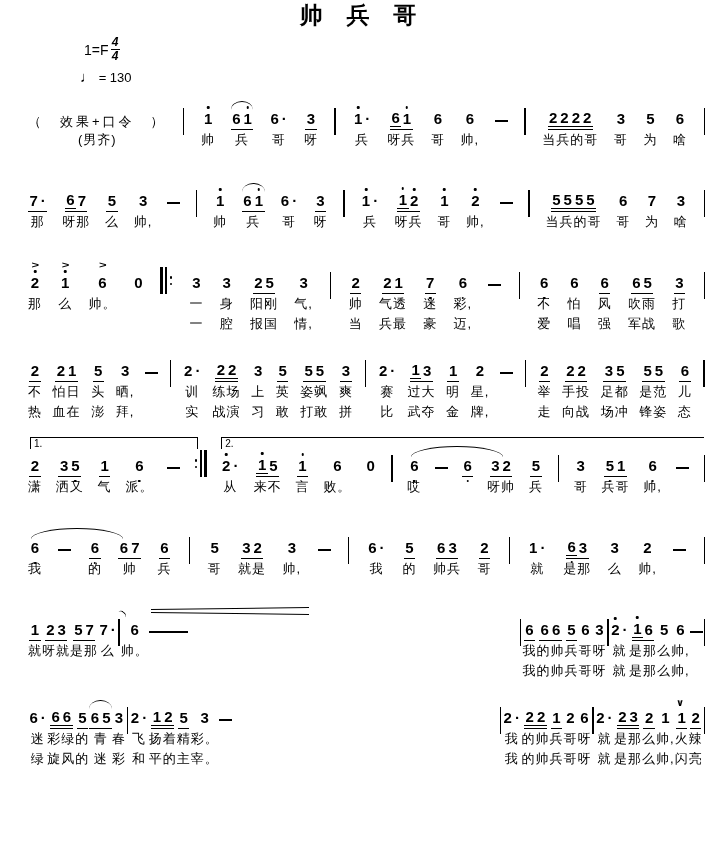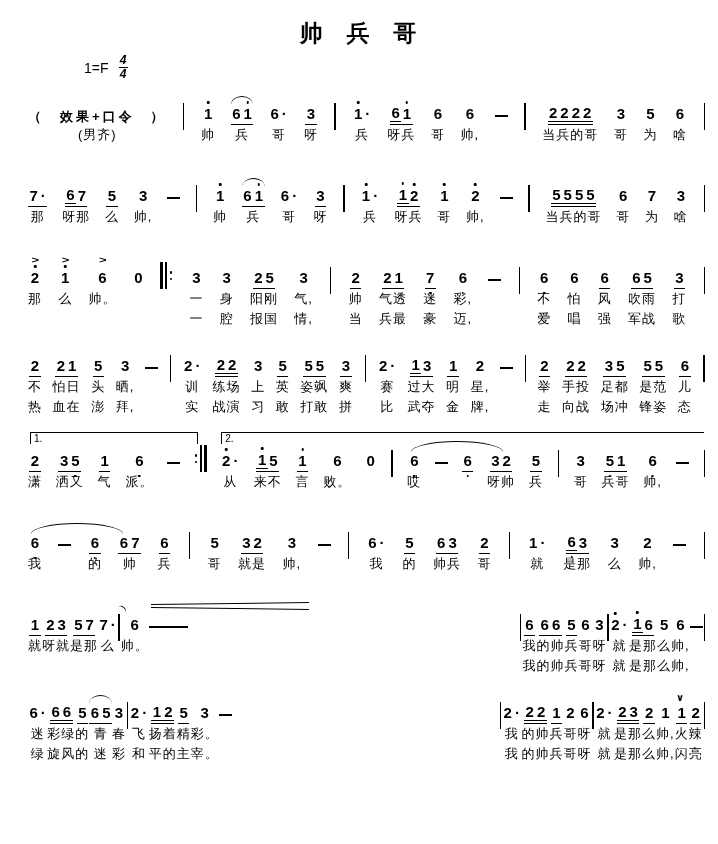--- a/index.html
+++ b/index.html
@@ -1,22 +1,22 @@
 <!DOCTYPE html>
 <html><head>
 <meta charset="utf-8">
 <style>
   html,body{margin:0;padding:0;background:#888;}
   .page{width:718px;height:844px;background:#ffffff;margin:0 auto;overflow:hidden;
         font-family:"Liberation Sans","DejaVu Sans",sans-serif;color:#000;position:relative;}
-  .head{padding-top:18px;}
+  .head{padding-top:0;}
   .title{text-align:center;font-size:23px;font-weight:bold;margin:0 0 6px 0;word-spacing:14px;
          font-family:"Liberation Serif","DejaVu Serif",serif;letter-spacing:2px;}
   .meta{display:flex;justify-content:space-between;align-items:flex-start;padding:0 10px 0 84px;}
-  .keyrow{font-size:14px;display:flex;align-items:center;gap:10px;text-align:center;}
+  .keyrow{font-size:14px;display:flex;align-items:center;gap:2px;text-align:center;}
   .frac{display:inline-flex;flex-direction:column;align-items:center;font-size:12px;line-height:11px;font-weight:bold;}
   .fline{width:9px;height:1px;background:#000;margin:1px 0;}
   .credits{font-size:13px;text-align:left;line-height:17px;}
   .temporow{font-size:13px;margin:6px 0 0 80px;}
   .temporow .notehead{font-size:15px;}
   .sheet{padding:10px 12px 0 28px;}
   .line{position:relative;padding-top:13px;margin-bottom:13px;}
   .line.sp1{margin-bottom:27px;}
   .line.voltaline{padding-top:20px;}
   .cells{display:flex;justify-content:space-between;align-items:flex-start;width:100%;}
@@ -44,21 +44,21 @@
   .hp::before{top:0;transform:rotate(-.7deg);}
   .hp::after{bottom:0;transform:rotate(.7deg);}
   .dash{display:inline-block;width:13px;height:2px;background:#000;margin-bottom:8px;}
   .cell.barc{padding:0 1px;}
   .bl{width:1.3px;height:27px;background:#000;}
   .bl.thick{width:3px;}
   .rpt .nrow{gap:2px;}
   .rdots{display:flex;flex-direction:column;justify-content:center;gap:4px;height:27px;padding:0 1px;}
   .rdot{width:2.5px;height:2.5px;background:#000;border-radius:50%;}
   .l{font-size:13px;line-height:20px;height:20px;letter-spacing:1px;white-space:nowrap;}
-  .freetext{font-size:13px;font-weight:bold;letter-spacing:3px;line-height:16px;}
+  .freetext{font-size:13px;font-weight:normal;letter-spacing:3px;line-height:16px;}
   .volta{position:absolute;top:2px;height:11px;border-top:1px solid #000;}
   .volta .vlabel{font-size:10px;position:absolute;left:3px;top:0;line-height:11px;}
   .volta.v1{left:2px;width:24.5%;border-left:1px solid #000;border-right:1px solid #000;}
   .volta.v2{left:28.5%;right:2px;border-left:1px solid #000;}
 </style>
 </head>
 <body>
 
 <div class="page">
   <div class="head">
@@ -66,20 +66,24 @@
     <div class="meta">
       <div class="keyrow">
         <span>1=F</span>
         <span class="frac">
           <i>4</i>
           <i class="fline"></i>
           <i>4</i>
         </span>
       </div>
     </div>
+    <div class="temporow">
+      <span class="notehead">♩</span>
+      <span>= 130</span>
+    </div>
   </div>
   <div class="sheet">
       <div class="line sp1">
         <div class="cells">
           <div class="cell">
             <div class="nrow">
               <span class="freetext">（　效果+口令　）</span>
             </div>
             <div class="l l1">(男齐)</div>
           </div>

